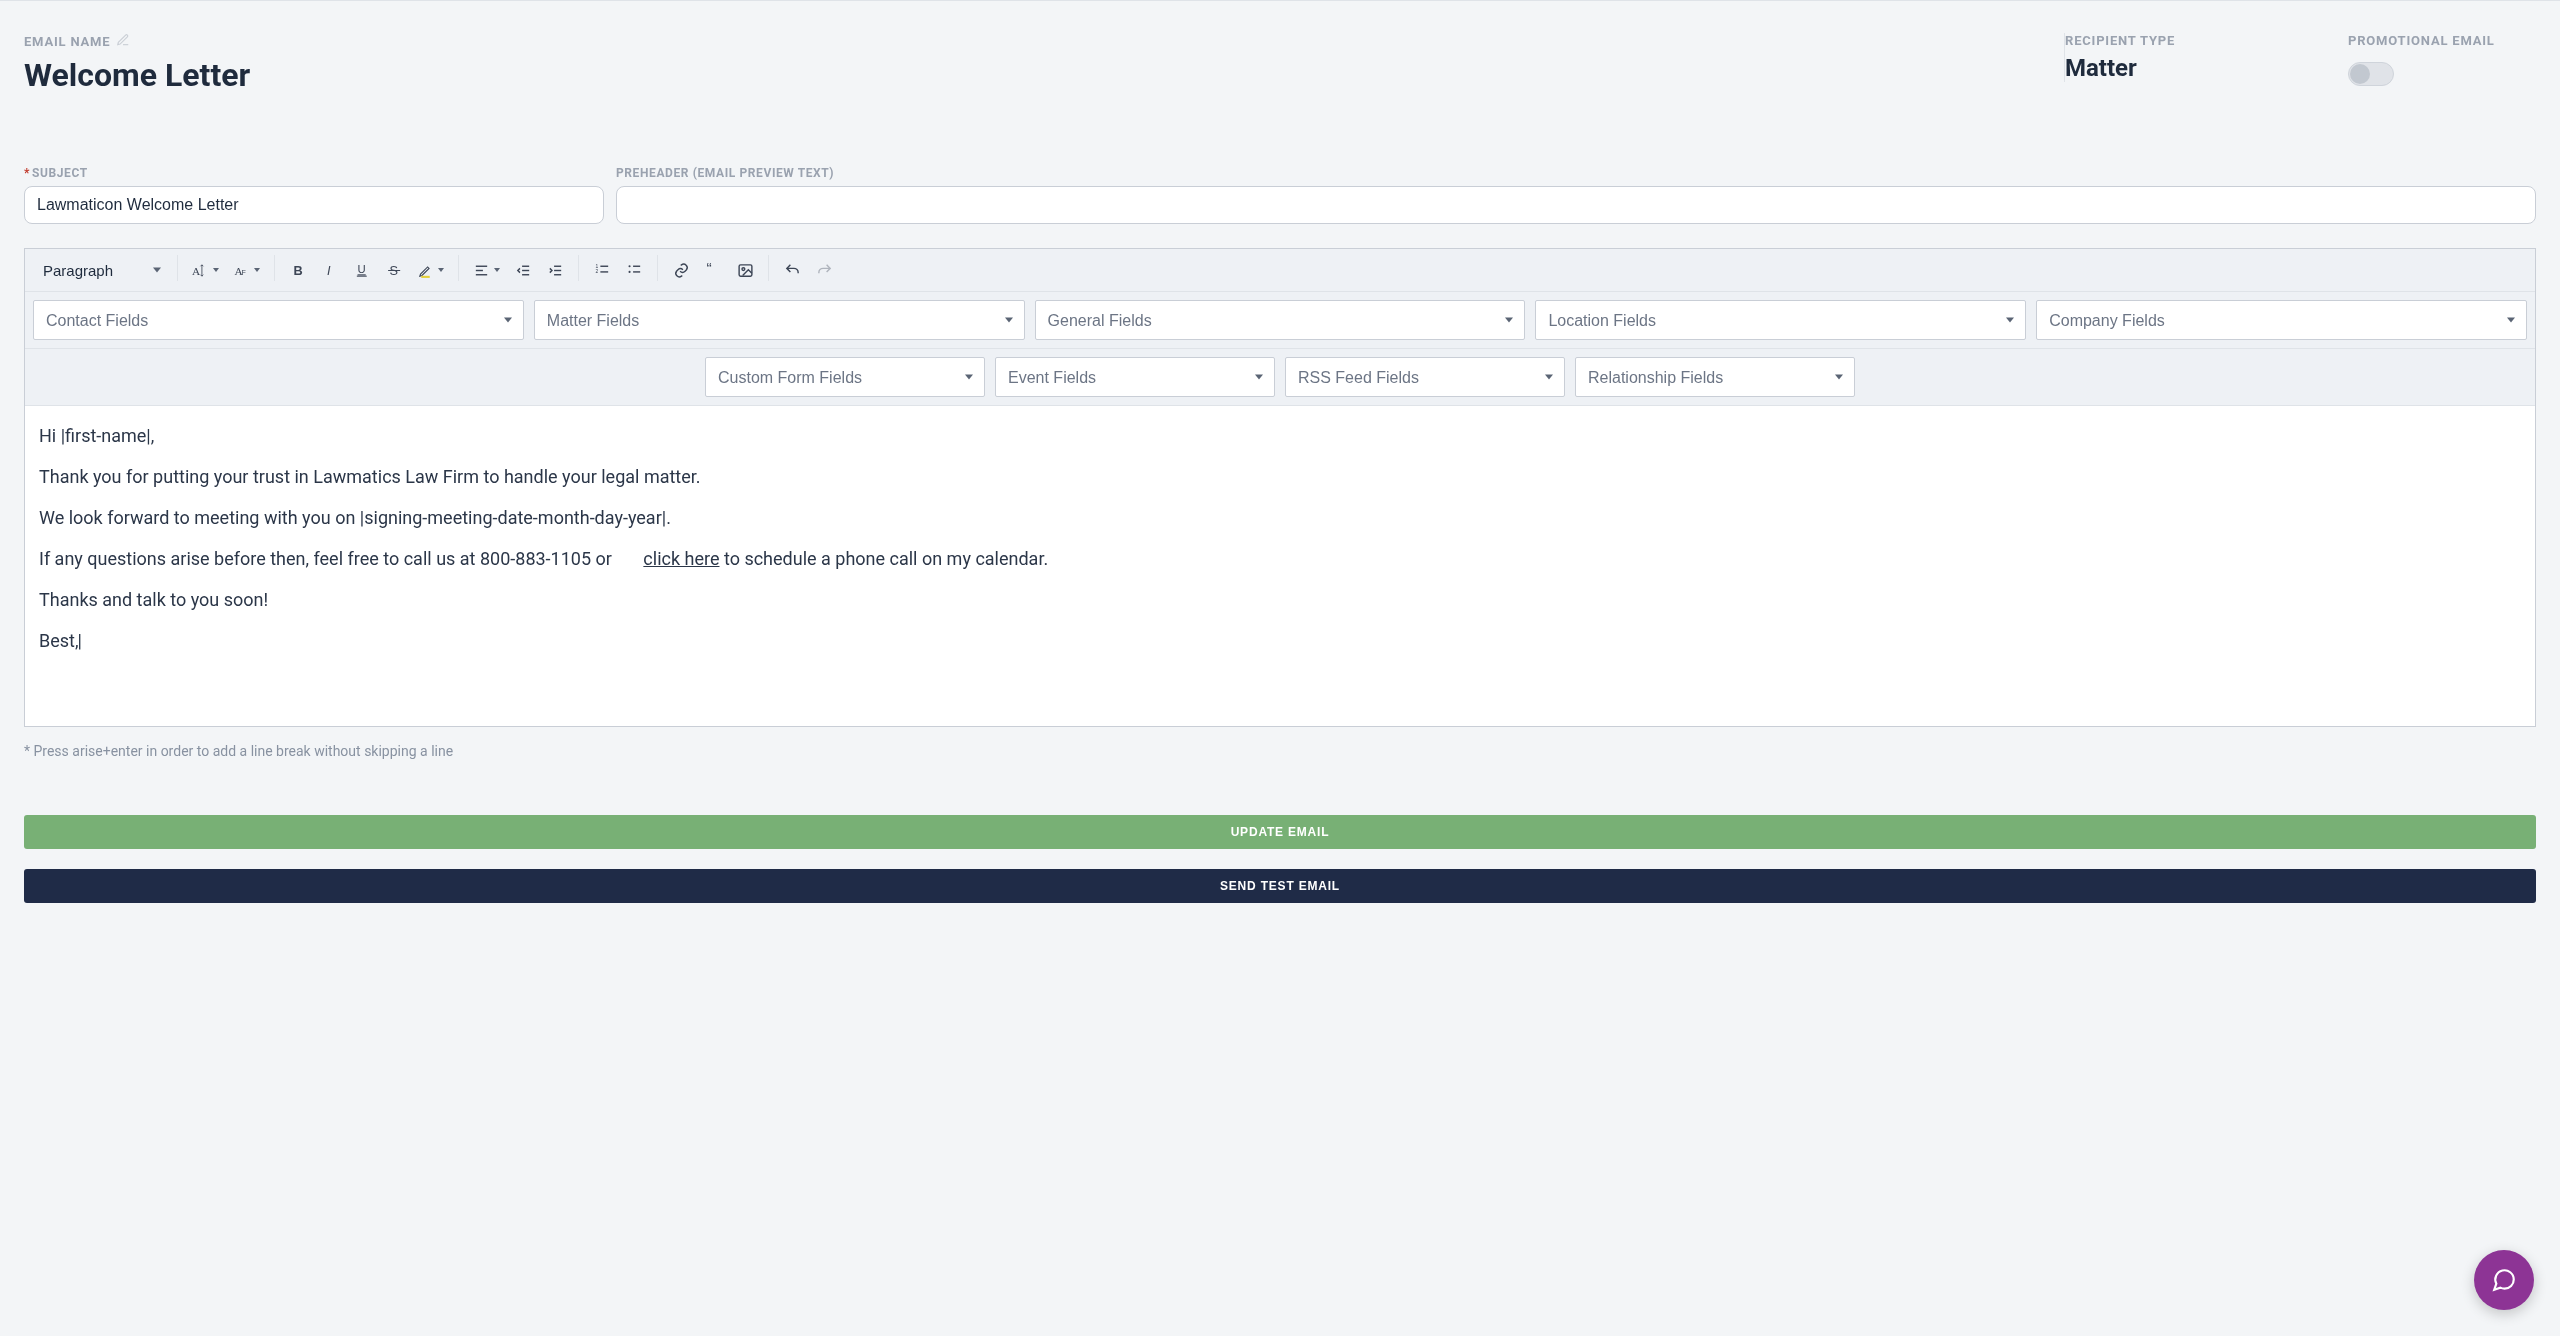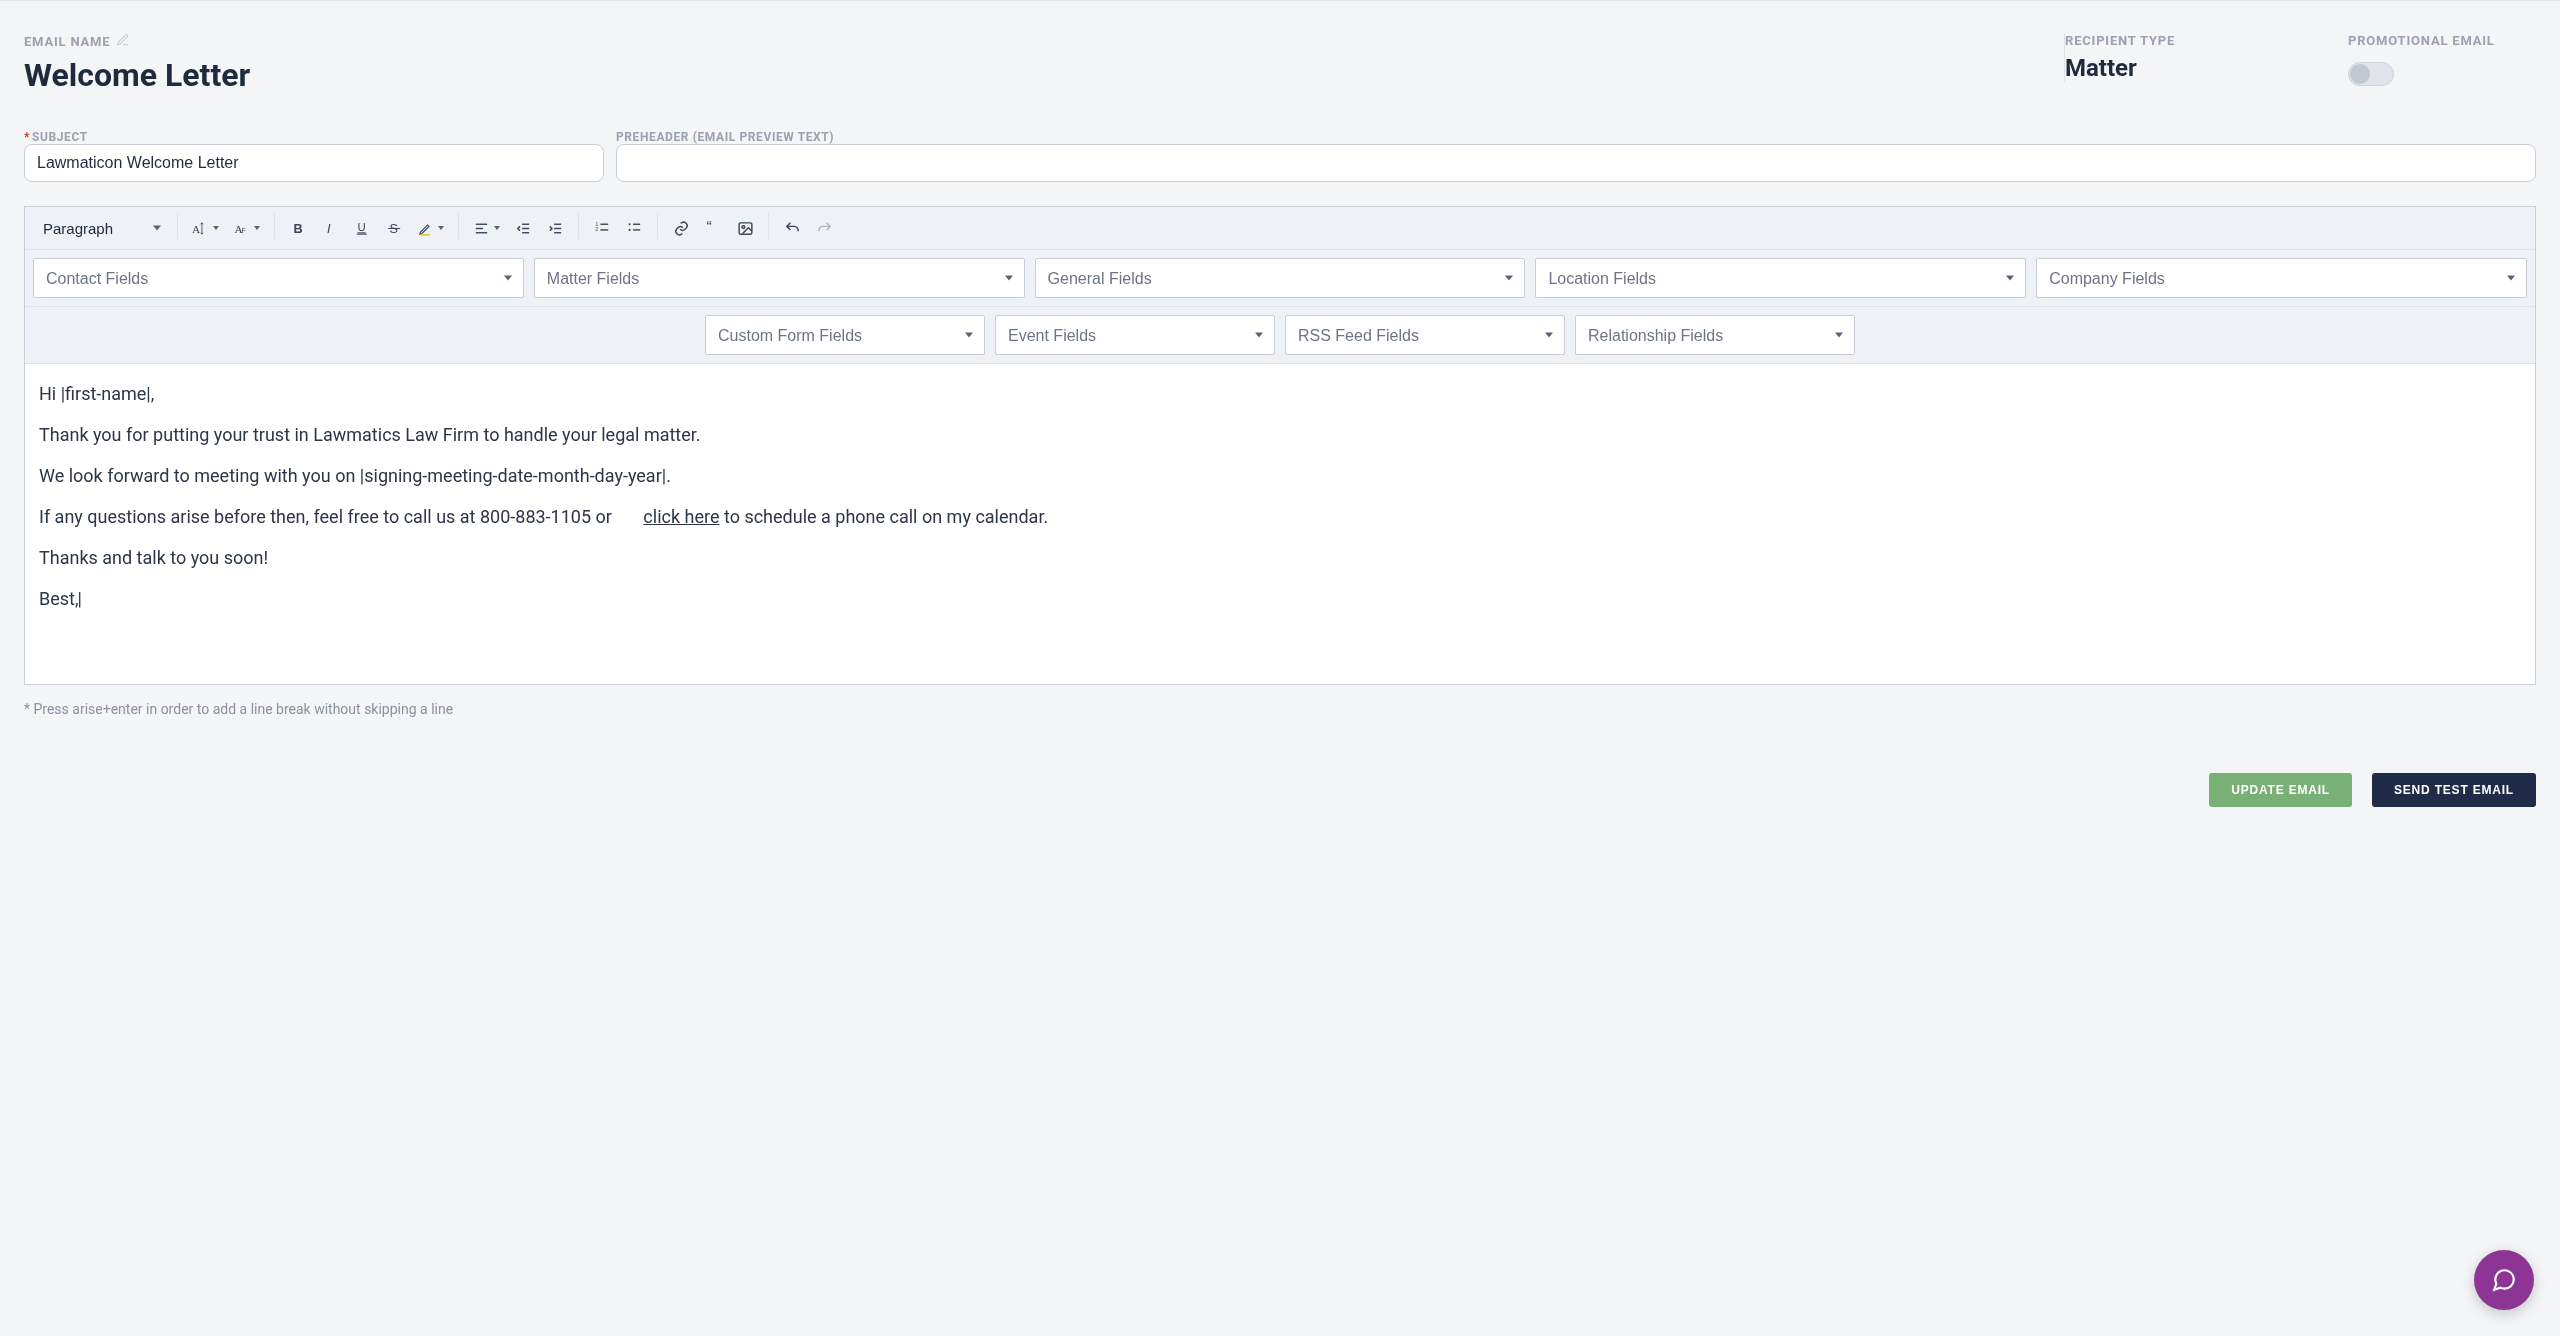--- a/index.html
+++ b/index.html
@@ -87,21 +87,21 @@
     background:#c2c8d0;
     border-radius:50%;
   }
 
   .form-row{
     display:flex;
     gap:12px;
     margin-bottom:24px;
   }
   .field{
-    display:flex;flex-direction:column;gap:0;
+    display:flex;flex-direction:column;gap:6px;margin-top:36px;
   }
   .field.subject{flex:0 0 580px;}
   .field.preheader{flex:1;}
   .field label{
     font-size:12px;
     letter-spacing:0.6px;
     font-weight:700;
     color:var(--label);
     text-transform:uppercase;
   }
@@ -190,21 +190,21 @@
   }
   .editor-body p{margin:0 0 14px 0;}
   .editor-body a{color:#2b3648;margin-left:27px;}
   .caret-line::after{content:"|";color:#2b3648;animation:blink 1s steps(1) infinite;margin-left:-1px;}
   @keyframes blink{50%{opacity:0;}}
 
   .hint{
     font-size:14px;color:var(--muted);margin-top:16px;
   }
   .actions{
-    display:flex;gap:20px;justify-content:flex-end;margin-top:56px;
+    display:flex;gap:20px;justify-content:flex-start;margin-top:56px;flex-direction:column;
   }
   .btn{
     height:34px;padding:0 22px;border:none;border-radius:3px;font-size:12px;font-weight:700;letter-spacing:0.8px;
     text-transform:uppercase;cursor:pointer;color:#fff;
   }
   .btn.update{background:var(--accent-green);}
   .btn.send{background:var(--accent-navy);}
 
   .chat-bubble{
     position:fixed;right:26px;bottom:26px;width:60px;height:60px;border-radius:50%;

